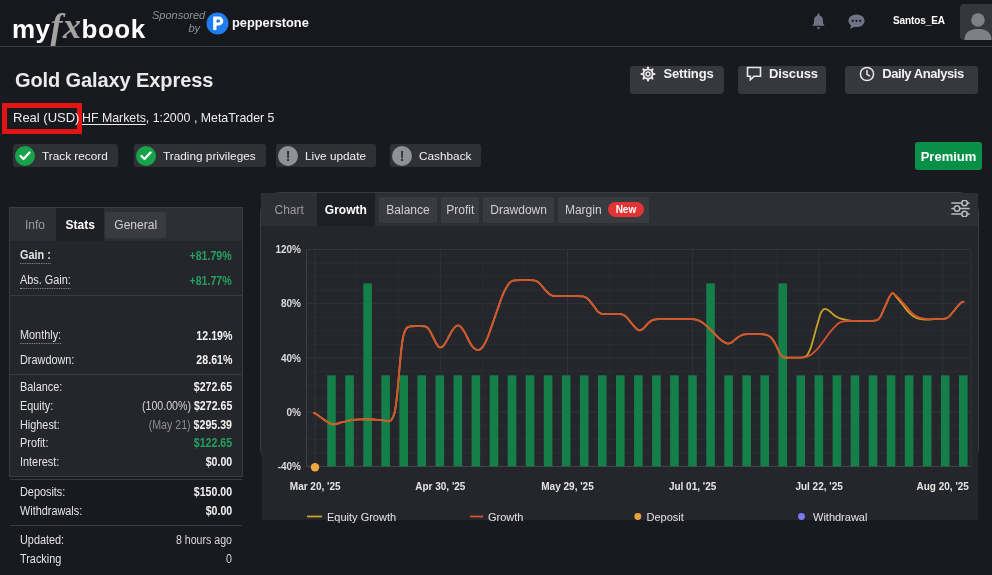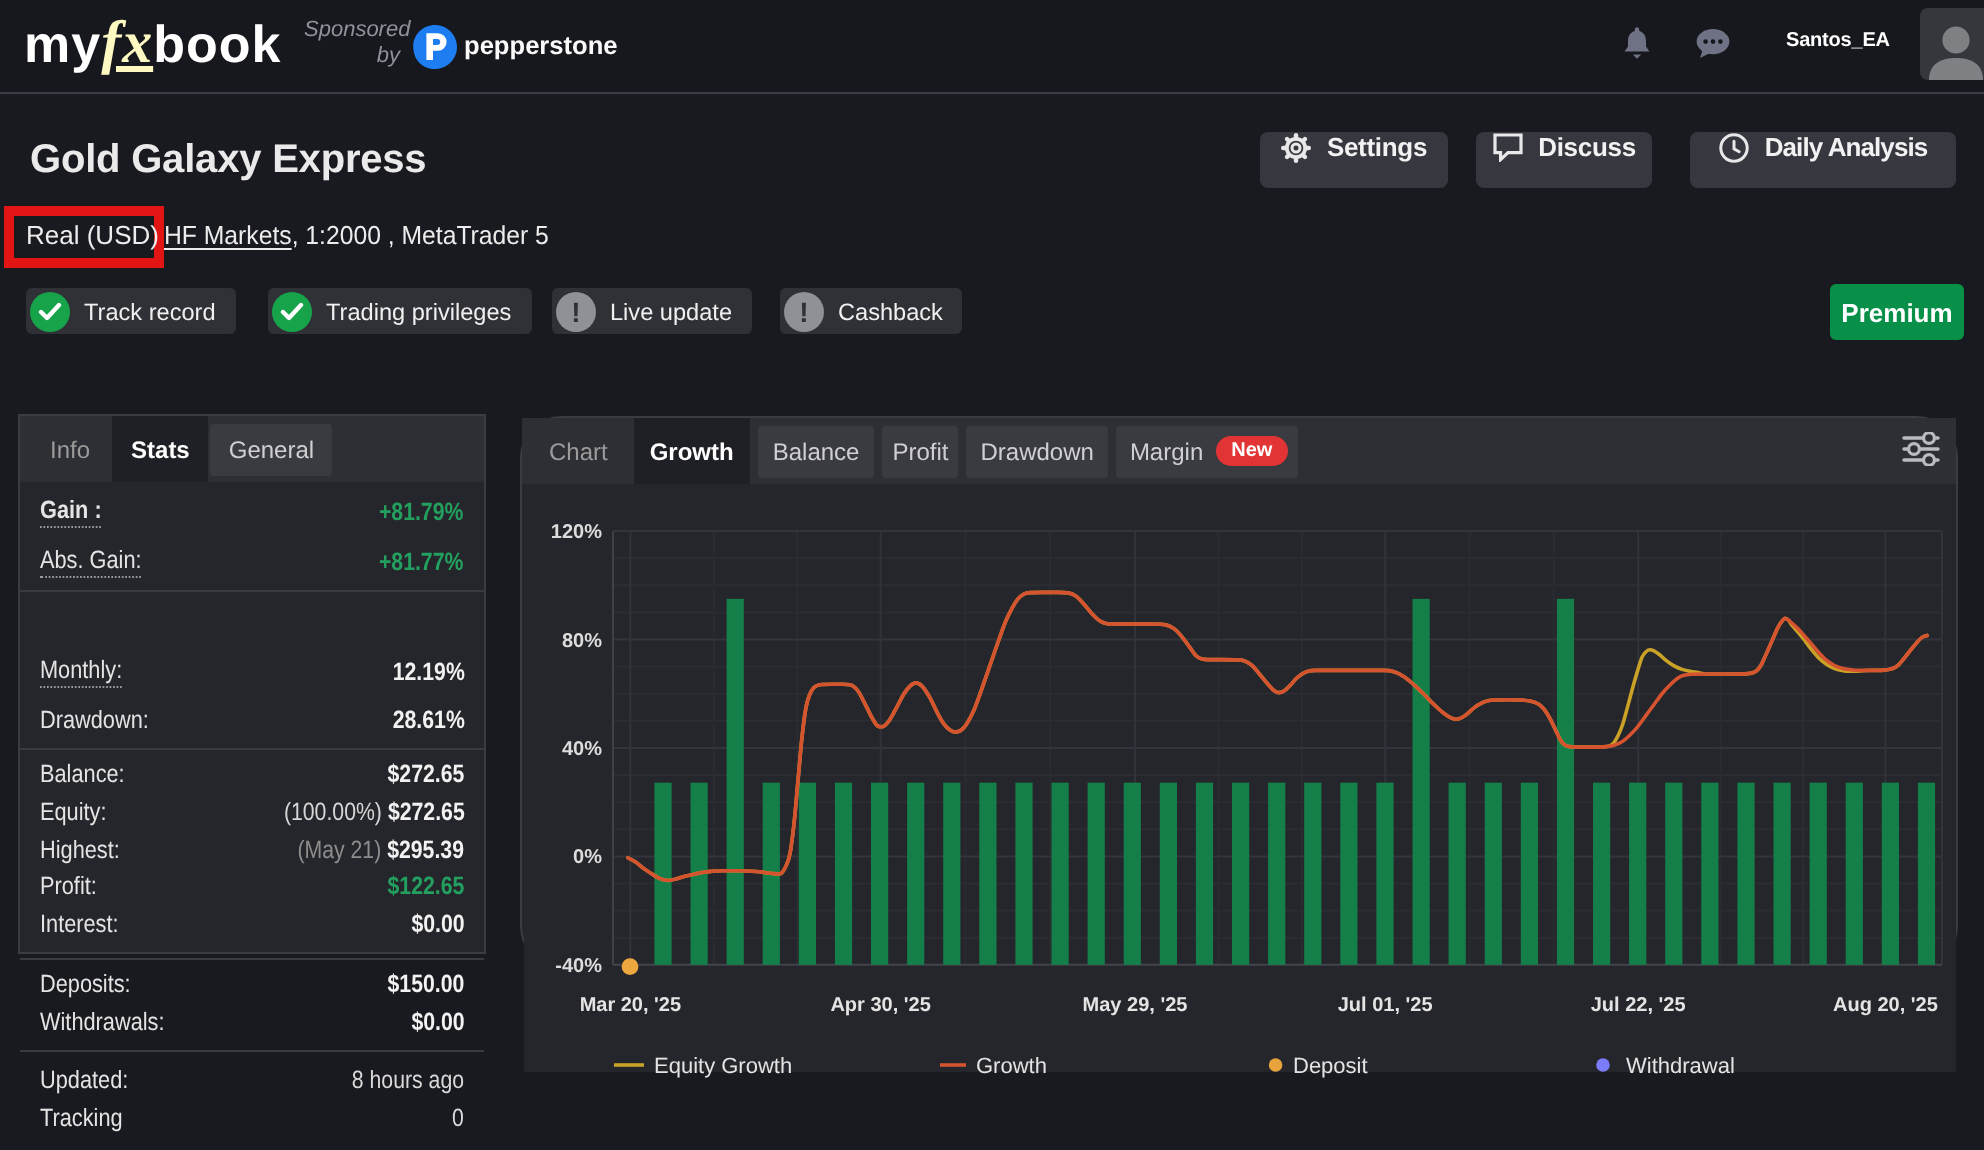--- a/index.html
+++ b/index.html
@@ -3,22 +3,22 @@
 <meta charset="utf-8">
 <style>
 * { margin:0; padding:0; box-sizing:border-box; }
 html,body { width:992px; height:575px; overflow:hidden; background:#191a20;
   font-family:"Liberation Sans",sans-serif; }
 
 .topbar { position:absolute; left:0; top:0; width:992px; height:47px;
   background:#17181e; border-bottom:1px solid #3a3d45; }
 .logo { position:absolute; left:12px; top:5px; font-size:26px; font-weight:bold;
   color:#fff; letter-spacing:0.5px; }
-.logo .fx { color:#fef9c3; font-family:"Liberation Serif",serif; font-style:italic;
-  font-weight:bold; font-size:30px;text-decoration:underline; }
+.logo .fx { color:#a3a3a3; font-family:"Liberation Serif",serif; font-style:italic;
+  font-weight:bold; font-size:36px; }
 .sponsored { position:absolute; left:152px; top:9px; width:48px; text-align:right;
   font-style:italic; color:#8f929b; font-size:11px; line-height:13px; }
 .pep { position:absolute; left:206px; top:12px; }
 .pep-name { position:absolute; left:232px; top:15px; color:#fafafa; font-size:12.8px;
   font-weight:bold; }
 .icon-top { position:absolute; top:12px; }
 .username { position:absolute; left:893px; top:15px; color:#fff; font-size:10px;
   font-weight:bold; letter-spacing:-0.1px; }
 .avatar { position:absolute; left:960px; top:4px; width:36px; height:36px;
   border-radius:4px; background:#34373c; overflow:hidden; }
@@ -41,21 +41,21 @@
 .bico { width:20px; height:20px; border-radius:50%; display:flex; align-items:center;
   justify-content:center; flex:none; }
 .bico.g { background:#17a34a; }
 .bico.gr { background:#8e9196; color:#303136; font-weight:bold; font-size:14px; }
 .premium { position:absolute; left:915px; top:142px; width:67px; height:28px;
   background:#099048; border-radius:3px; color:#fff; font-size:13px; font-weight:bold;
   display:flex; align-items:center; justify-content:center; }
 
 .panel { position:absolute; background:#25262b; border:1px solid #3b3c42; }
 #lpanel { left:9px; top:207px; width:234px; height:270px; }
-#rpanel { left:260px; top:208px; width:719px; height:276px;border-radius:21px; }
+#rpanel { left:260px; top:192px; width:719px; height:276px;border-radius:21px; }
 .tabstrip { position:absolute; left:0; top:0; right:0; height:33px; background:#2e2f35;
   display:flex; align-items:center; }
 .tab { display:flex; align-items:center; font-size:12px; color:#9b9b9b; height:33px;
   white-space:nowrap; }
 .tab.pill { background:#3a3b41; color:#d0d0d3; height:26px; border-radius:2px; }
 .tab.active { background:#1f2025; color:#fff; font-weight:bold; }
 .newpill { background:#e23434; color:#fff; font-size:10px; font-weight:bold;
   border-radius:8px; padding:2px 8px; margin-left:6px; }
 
 .stats { position:absolute; left:10px; right:10px; top:0; bottom:0; }

